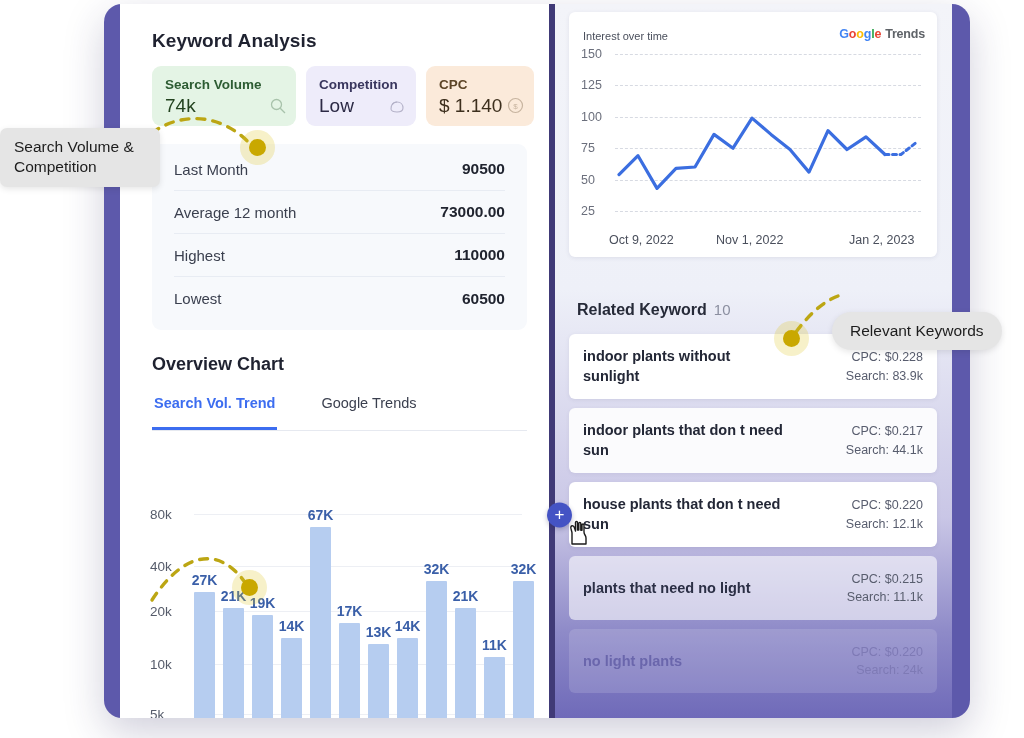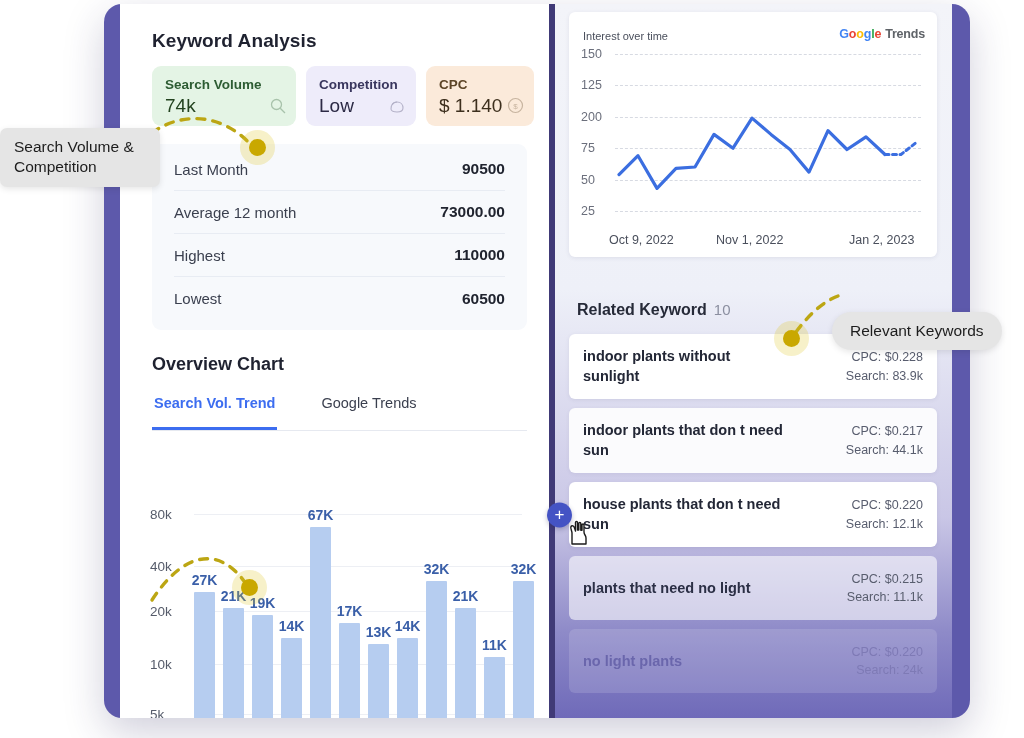--- a/index.html
+++ b/index.html
@@ -288,21 +288,21 @@
           <div class="trends-head">Interest over time</div>
           <div class="gt-logo">
             <span class="gl-b">G</span><span class="gl-r">o</span><span class="gl-y">o</span><span class="gl-b">g</span><span class="gl-g">l</span><span class="gl-r">e</span><span class="gt-trends">Trends</span>
           </div>
           <div class="trends-plot" id="trends-plot">
               <div class="t-grid" style="top: 8px;"></div>
               <div class="t-ytick" style="top: 8px;">150</div>
               <div class="t-grid" style="top: 39.4px;"></div>
               <div class="t-ytick" style="top: 39.4px;">125</div>
               <div class="t-grid" style="top: 70.8px;"></div>
-              <div class="t-ytick" style="top: 70.8px;">200</div>
+              <div class="t-ytick" style="top: 70.8px;">100</div>
               <div class="t-grid" style="top: 102.2px;"></div>
               <div class="t-ytick" style="top: 102.2px;">75</div>
               <div class="t-grid" style="top: 133.6px;"></div>
               <div class="t-ytick" style="top: 133.6px;">50</div>
               <div class="t-grid" style="top: 165px;"></div>
               <div class="t-ytick" style="top: 165px;">25</div>
               <svg width="344" height="181" style="position: absolute; left: 0px; top: 0px;">
                 <path d="M38.0 128.6 L57.0 109.7 L76.0 142.4 L95.0 122.3 L114.0 121.0 L133.0 88.4 L152.0 102.2 L171.0 72.1 L190.0 88.4 L209.0 103.5 L228.0 126.1 L247.0 84.6 L266.0 103.5 L285.0 90.9 L304.0 108.5" fill="none" stroke="#3b6ee0" stroke-width="3.2" stroke-linejoin="round" stroke-linecap="round"></path>
                 <path d="M304.0 108.5 L320.0 108.5 L336.0 95.9" fill="none" stroke="#3b6ee0" stroke-width="3" stroke-dasharray="4 3.5" stroke-linecap="round"></path>
               </svg>

